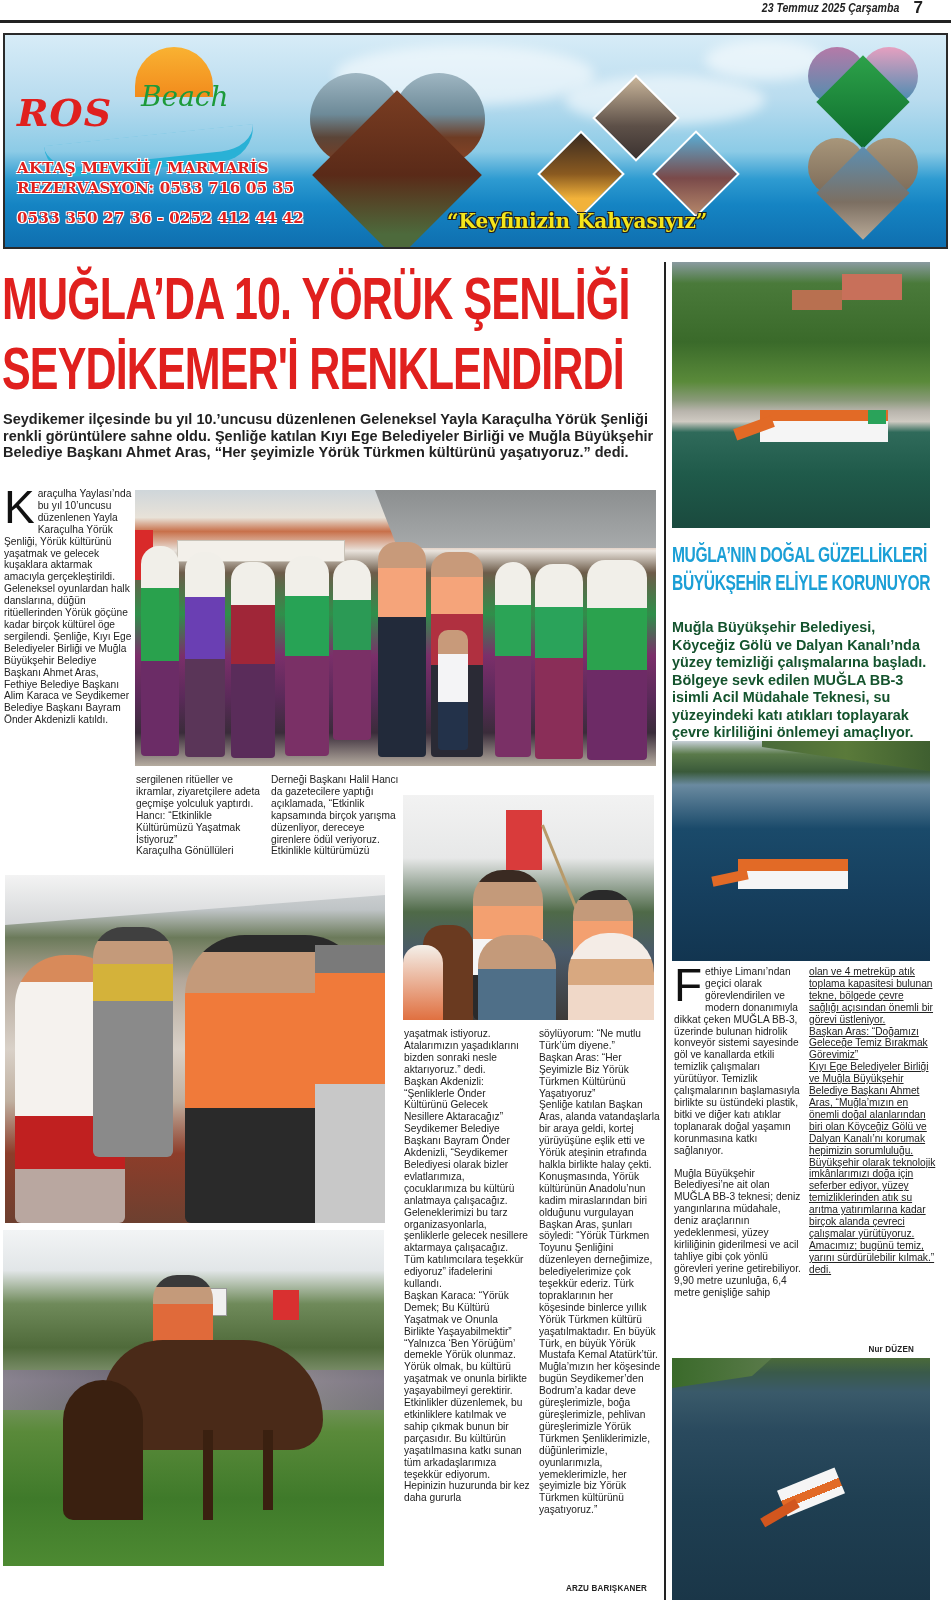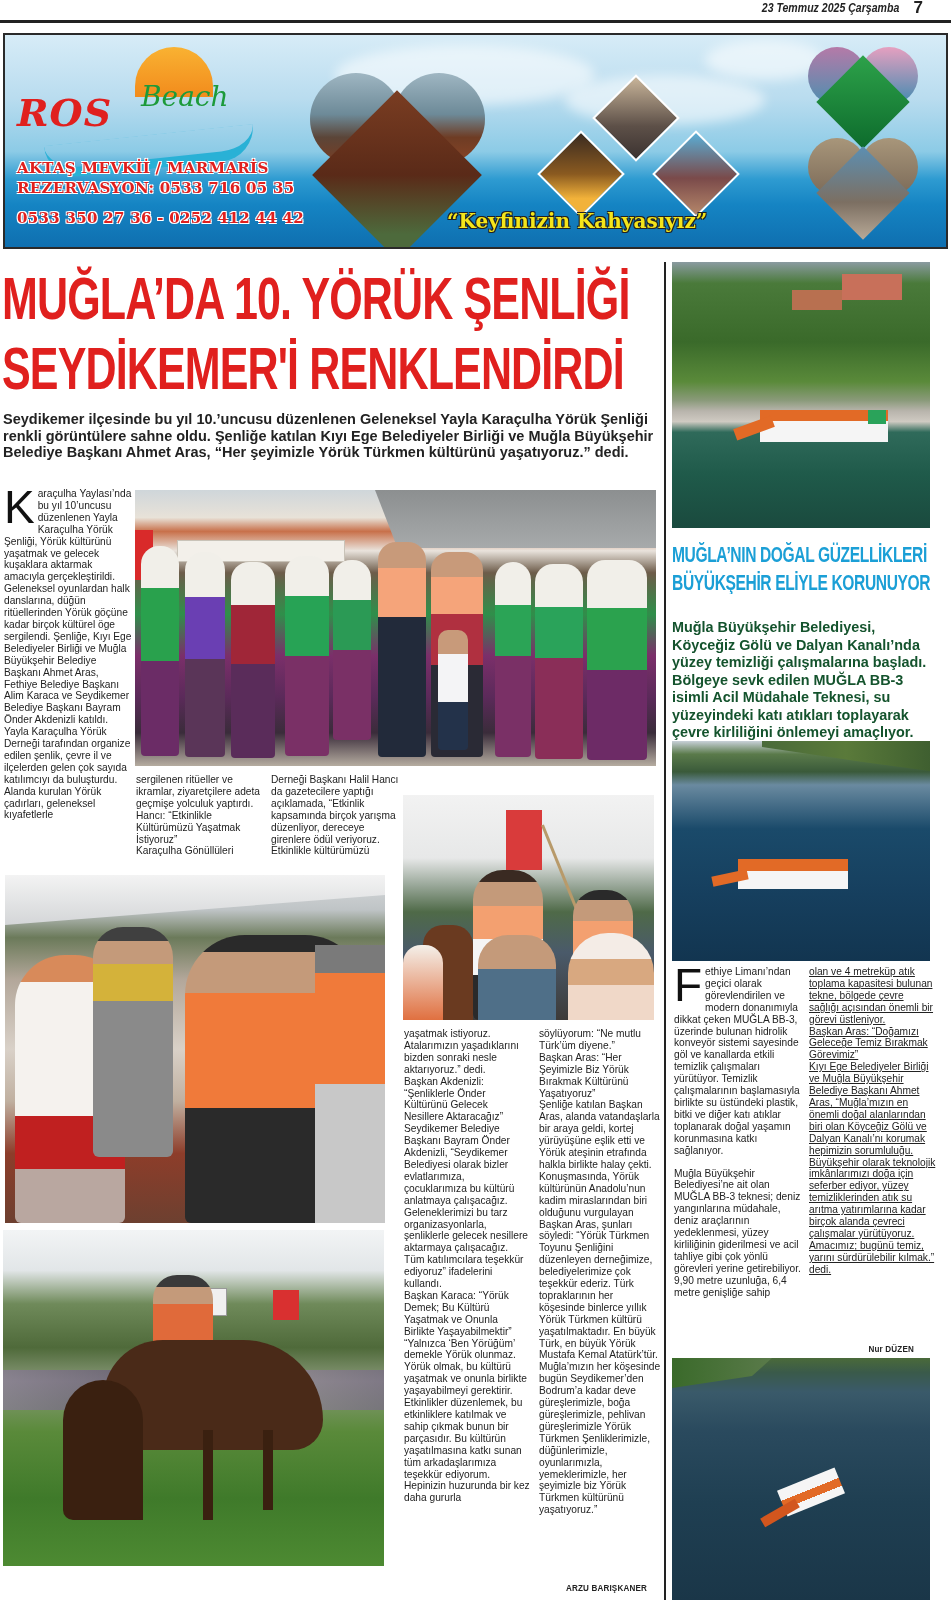--- a/index.html
+++ b/index.html
@@ -100,21 +100,20 @@
 <div class="abs headline">
   <div>MUĞLA’DA 10. YÖRÜK ŞENLİĞİ</div>
   <div>SEYDİKEMER'İ RENKLENDİRDİ</div>
 </div>
 
 <div class="abs lede">Seydikemer ilçesinde bu yıl 10.’uncusu düzenlenen Geleneksel Yayla Karaçulha Yörük Şenliği renkli görüntülere sahne oldu. Şenliğe katılan  Kıyı Ege Belediyeler Birliği ve Muğla Büyükşehir Belediye Başkanı Ahmet Aras, “Her şeyimizle Yörük Türkmen kültürünü yaşatıyoruz.” dedi.</div>
 
 <div class="abs col" style="left:4px;top:488px;width:128px;">
   <span class="dropcap">K</span>
   <p>araçulha Yaylası’nda bu yıl 10’uncusu düzenlenen Yayla Karaçulha Yörük Şenliği, Yörük kültürünü yaşatmak ve gelecek kuşaklara aktarmak amacıyla gerçekleştirildi. Geleneksel oyunlardan halk danslarına, düğün ritüellerinden Yörük göçüne kadar birçok kültürel öge sergilendi. Şenliğe, Kıyı Ege Belediyeler Birliği ve Muğla Büyükşehir Belediye Başkanı Ahmet Aras, Fethiye Belediye Başkanı Alim Karaca ve Seydikemer Belediye Başkanı Bayram Önder Akdenizli katıldı.</p>
-  <p>Yayla Karaçulha Yörük Derneği tarafından organize edilen şenlik, çevre il ve ilçelerden gelen çok sayıda katılımcıyı da buluşturdu. Alanda kurulan Yörük çadırları, geleneksel kıyafetlerle</p>
 </div>
 
 <div class="abs photo" style="left:135px;top:490px;width:521px;height:276px;background:linear-gradient(180deg,#cfd6da 0%,#e8e2d8 10%,#c8704a 15%,#e9e3dc 22%,#6d5c4a 30%,#2f8f4a 45%,#7b2f6a 60%,#5b2a5a 75%,#3a2c3a 88%,#b5aca0 100%);">
   <div style="position:absolute;left:240px;top:0;width:281px;height:58px;background:linear-gradient(180deg,#8c8f90,#a7aaab);clip-path:polygon(0 0,100% 0,100% 100%,8% 100%);"></div>
   <div style="position:absolute;left:0;top:40px;width:18px;height:50px;background:#d92a2a;"></div>
   <div style="position:absolute;left:42px;top:50px;width:168px;height:22px;background:#f3f0ea;border:1px solid #c9c3b8;"></div>
 
   <div style="position:absolute;left:6px;top:56px;width:38px;height:210px;border-radius:18px 18px 4px 4px;background:linear-gradient(180deg,#f1efe9 0 20%,#29a14d 20% 55%,#6b2c66 55% 100%);"></div>
   <div style="position:absolute;left:50px;top:62px;width:40px;height:205px;border-radius:18px 18px 4px 4px;background:linear-gradient(180deg,#f1efe9 0 22%,#6a3fb3 22% 52%,#5a3558 52% 100%);"></div>
   <div style="position:absolute;left:96px;top:72px;width:44px;height:196px;border-radius:18px 18px 4px 4px;background:linear-gradient(180deg,#f1efe9 0 22%,#a02638 22% 52%,#5a2c5a 52% 100%);"></div>
@@ -160,21 +159,21 @@
 <div class="abs col" style="left:404px;top:1028px;width:126px;">
   <p>yaşatmak istiyoruz. Atalarımızın yaşadıklarını bizden sonraki nesle aktarıyoruz.” dedi.</p>
   <p>Başkan Akdenizli: “Şenliklerle Önder Kültürünü Gelecek Nesillere Aktaracağız”</p>
   <p>Seydikemer Belediye Başkanı Bayram Önder Akdenizli, “Seydikemer Belediyesi olarak bizler evlatlarımıza, çocuklarımıza bu kültürü anlatmaya çalışacağız. Geleneklerimizi bu tarz organizasyonlarla, şenliklerle gelecek nesillere aktarmaya çalışacağız. Tüm katılımcılara teşekkür ediyoruz” ifadelerini kullandı.</p>
   <p>Başkan Karaca: “Yörük Demek; Bu Kültürü Yaşatmak ve Onunla Birlikte Yaşayabilmektir”</p>
   <p> “Yalnızca ‘Ben Yörüğüm’ demekle Yörük olunmaz. Yörük olmak, bu kültürü yaşatmak ve onunla birlikte yaşayabilmeyi gerektirir. Etkinlikler düzenlemek, bu etkinliklere katılmak ve sahip çıkmak bunun bir parçasıdır. Bu kültürün yaşatılmasına katkı sunan tüm arkadaşlarımıza teşekkür ediyorum. Hepinizin huzurunda bir kez daha gururla</p>
 </div>
 
 <div class="abs col" style="left:539px;top:1028px;width:122px;">
   <p>söylüyorum: “Ne mutlu Türk’üm diyene.”</p>
-  <p>Başkan Aras: “Her Şeyimizle Biz Yörük Bırakmak Kültürünü Yaşatıyoruz”</p>
+  <p>Başkan Aras: “Her Şeyimizle Biz Yörük Türkmen Kültürünü Yaşatıyoruz”</p>
   <p>Şenliğe katılan Başkan Aras, alanda vatandaşlarla bir araya geldi, kortej yürüyüşüne eşlik etti ve Yörük ateşinin etrafında halkla birlikte halay çekti. Konuşmasında, Yörük kültürünün Anadolu’nun kadim miraslarından biri olduğunu vurgulayan Başkan Aras, şunları söyledi: “Yörük Türkmen Toyunu Şenliğini düzenleyen derneğimize, belediyelerimize çok teşekkür ederiz. Türk topraklarının her köşesinde binlerce yıllık Yörük Türkmen kültürü yaşatılmaktadır. En büyük Türk, en büyük Yörük Mustafa Kemal Atatürk’tür. Muğla’mızın her köşesinde bugün Seydikemer’den Bodrum’a kadar deve güreşlerimizle, boğa güreşlerimizle, pehlivan güreşlerimizle Yörük Türkmen Şenliklerimizle, düğünlerimizle, oyunlarımızla, yemeklerimizle, her şeyimizle biz Yörük Türkmen kültürünü yaşatıyoruz.”</p>
 </div>
 <div class="abs byline" style="left:540px;top:1582px;width:107px;text-align:right;">ARZU BARIŞKANER</div>
 
 <div class="abs photo" style="left:3px;top:1230px;width:381px;height:336px;background:linear-gradient(180deg,#f2f4f5 0%,#e2e6e8 12%,#6f8a5a 22%,#4f6a3a 35%,#8a9a7a 45%,#5a8a3a 60%,#3f7a2a 80%,#4d8a32 100%);">
   <div style="position:absolute;left:270px;top:60px;width:26px;height:30px;background:#d93030;"></div>
   <div style="position:absolute;left:200px;top:58px;width:24px;height:28px;background:#f0f0f0;border:1px solid #999;"></div>
   <div style="position:absolute;left:0;top:140px;width:381px;height:40px;background:linear-gradient(90deg,#8a7a9a,#6a5a7a,#9a8aa0,#7a6a8a);opacity:0.7;"></div>
   <div style="position:absolute;left:150px;top:45px;width:60px;height:120px;border-radius:24px 24px 6px 6px;background:linear-gradient(180deg,#3a3a3a 0 10%,#c49a7a 10% 24%,#e06a3a 24% 60%,#3a3a4a 60% 100%);"></div>
   <div style="position:absolute;left:100px;top:110px;width:220px;height:110px;border-radius:60px 80px 30px 30px;background:#4a2a18;"></div>

